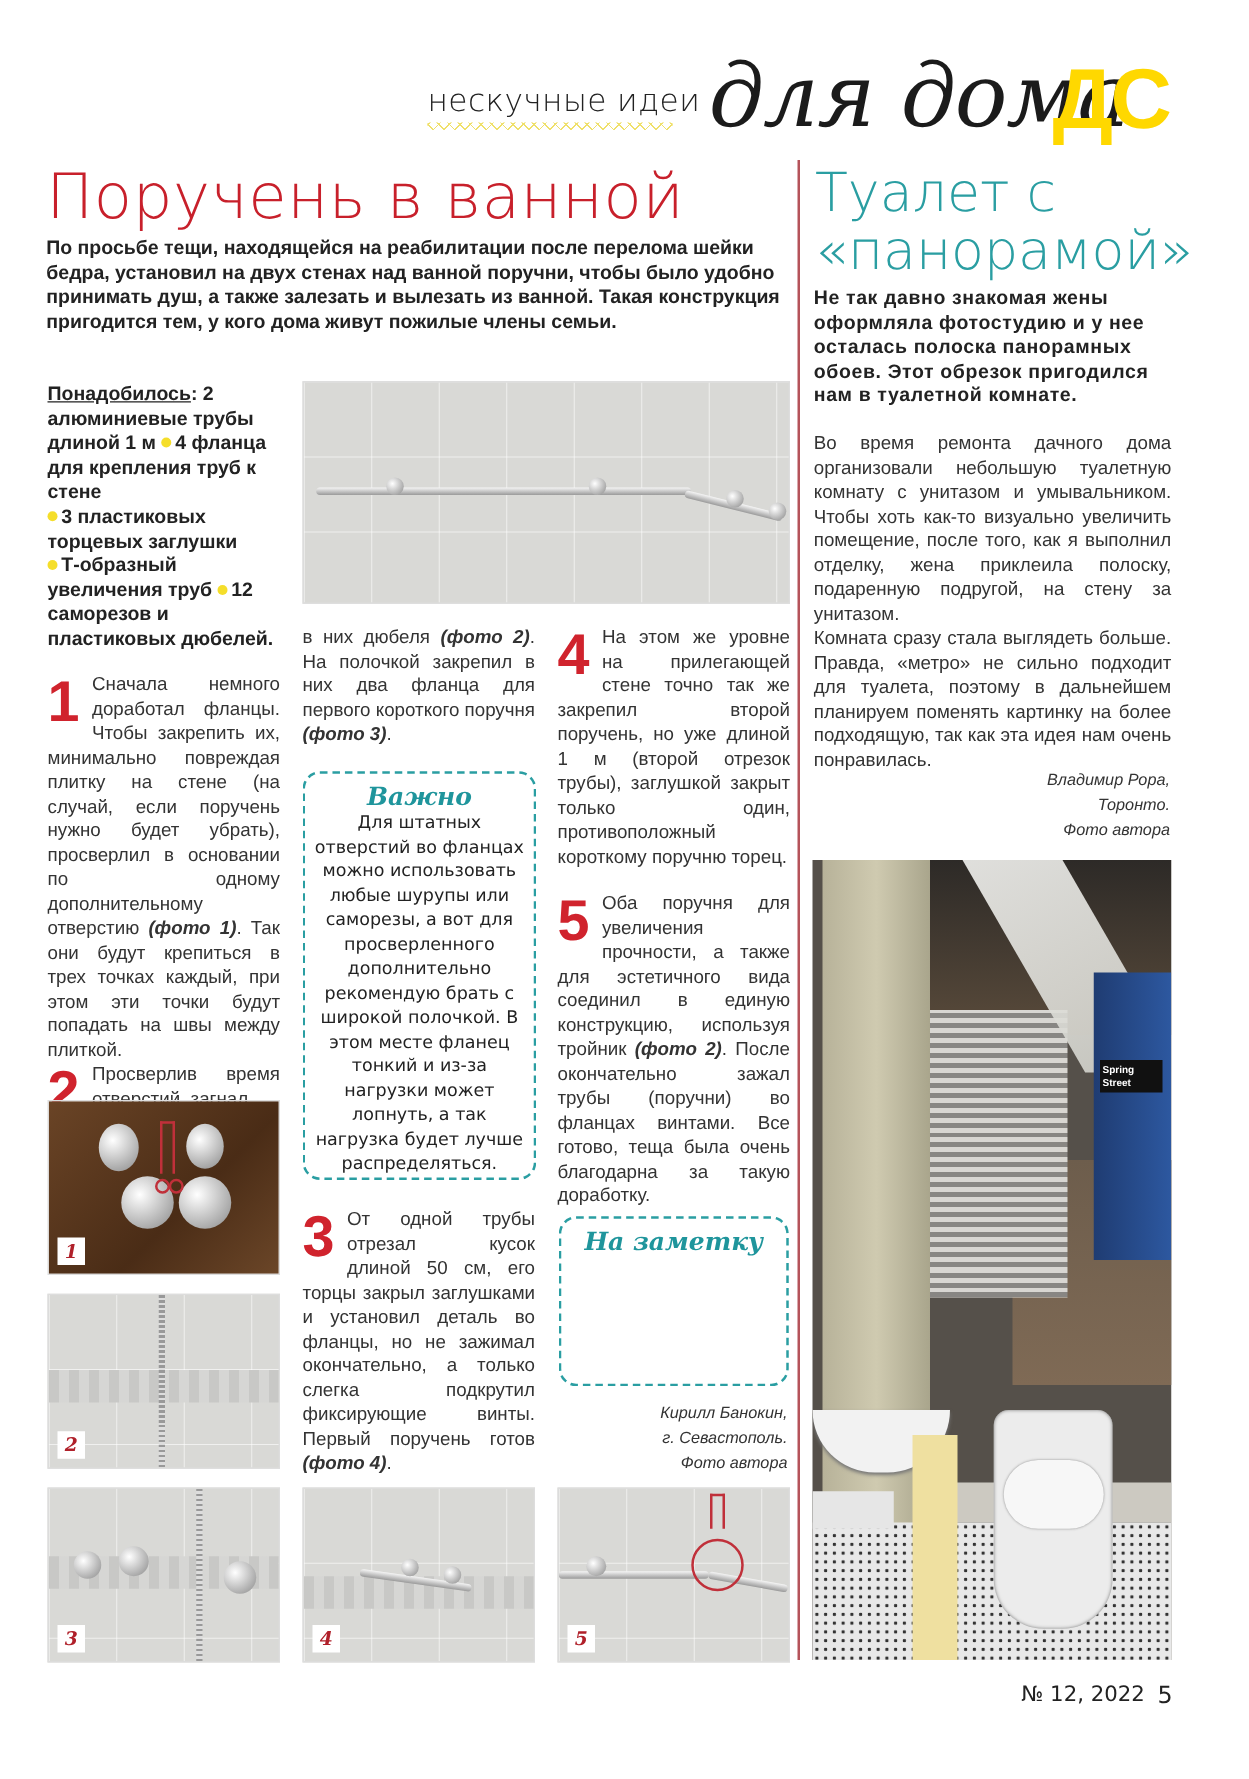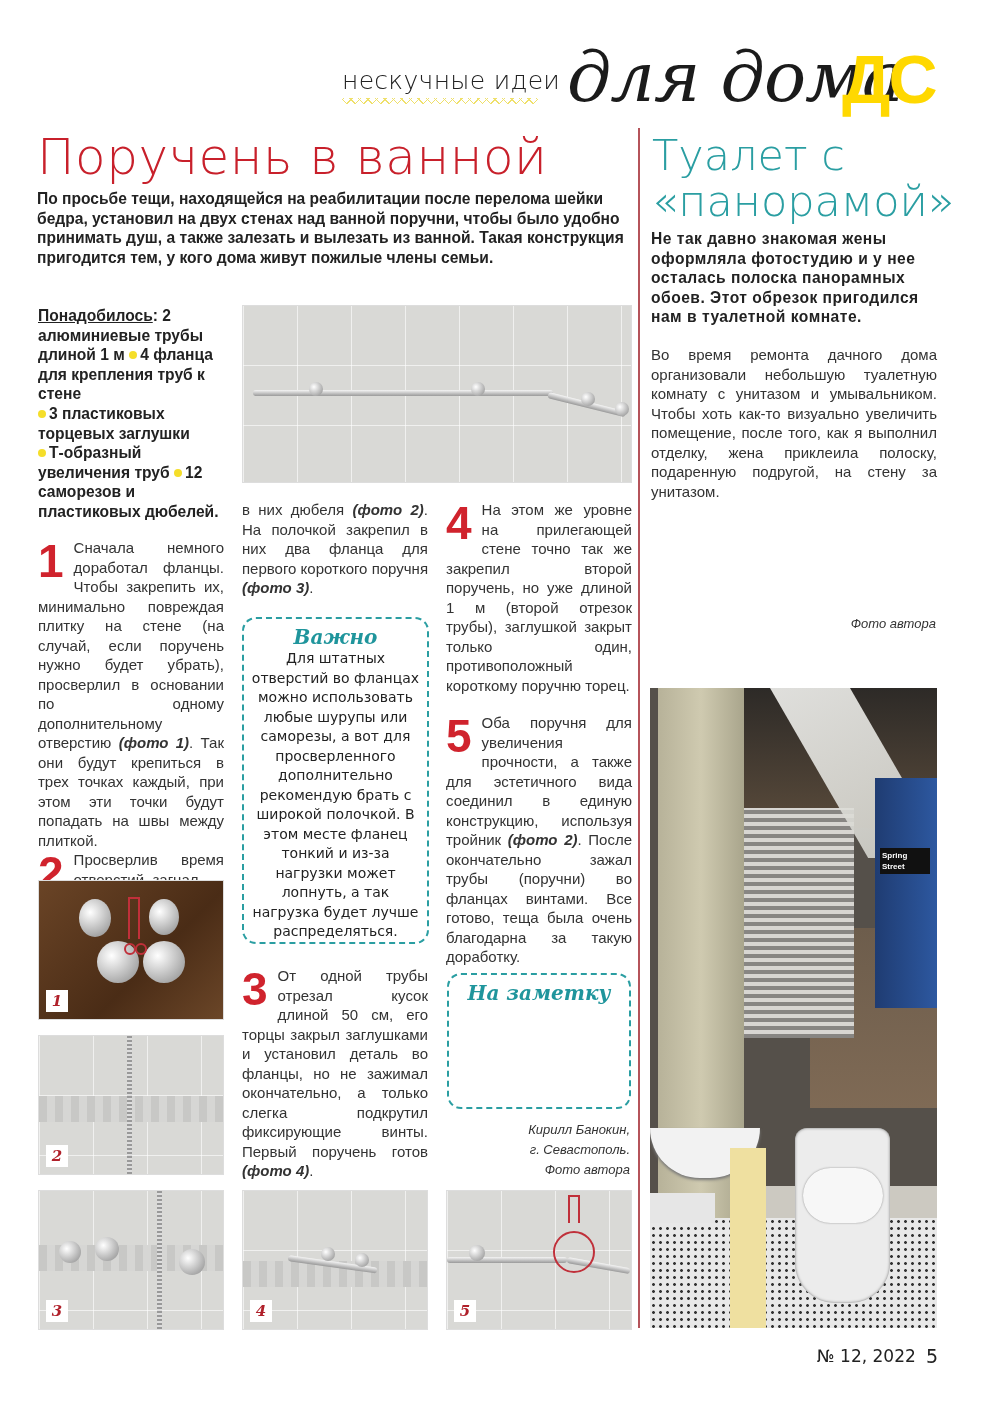--- a/index.html
+++ b/index.html
@@ -197,22 +197,25 @@
   <div class="flange" style="left:22px; top:54px; width:16px; height:16px;"></div>
   <div class="arrow-red" style="left:121px; top:4px; width:8px; height:26px; border-bottom:none;"></div>
   <div class="circle-red" style="left:106px; top:40px; width:38px; height:38px;"></div>
   <div class="photo-label">5</div>
 </div>
 
 <div class="abs title-right">Туалет с «панорамой»</div>
 <div class="abs lead-right">Не так давно знакомая жены оформляла фотостудию и у нее осталась полоска панорамных обоев. Этот обрезок пригодился нам в туалетной комнате.</div>
 <div class="abs body body-right">
   <div>Во время ремонта дачного дома организовали небольшую туалетную комнату с унитазом и умывальником. Чтобы хоть как-то визуально увеличить помещение, после того, как я выполнил отделку, жена приклеила полоску, подаренную подругой, на стену за унитазом.</div>
+  <div>Комната сразу стала выглядеть больше. Правда, «метро» не сильно подходит для туалета, поэтому в дальнейшем планируем поменять картинку на более подходящую, так как эта идея нам очень понравилась.</div>
 </div>
 <div class="abs credit credit-right">
+  <div>Владимир Рора,</div>
+  <div>Торонто.</div>
   <div>Фото автора</div>
 </div>
 
 <div class="abs photo-subway">
   <div class="sw-ceiling"></div>
   <div class="sw-platform"></div>
   <div class="sw-train"></div>
   <div class="sw-light"></div>
   <div class="sw-column"></div>
   <div class="sw-sign">Spring Street</div>

